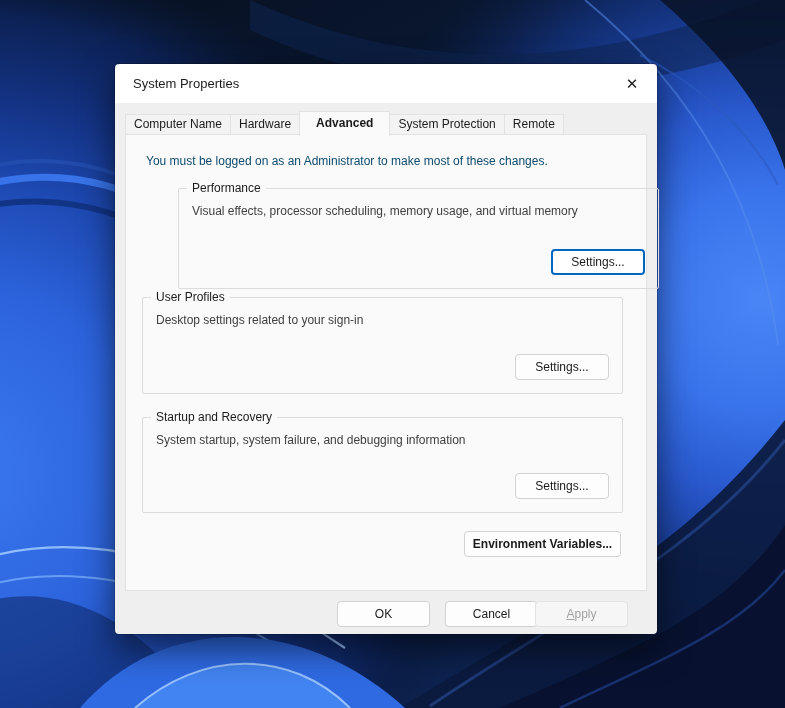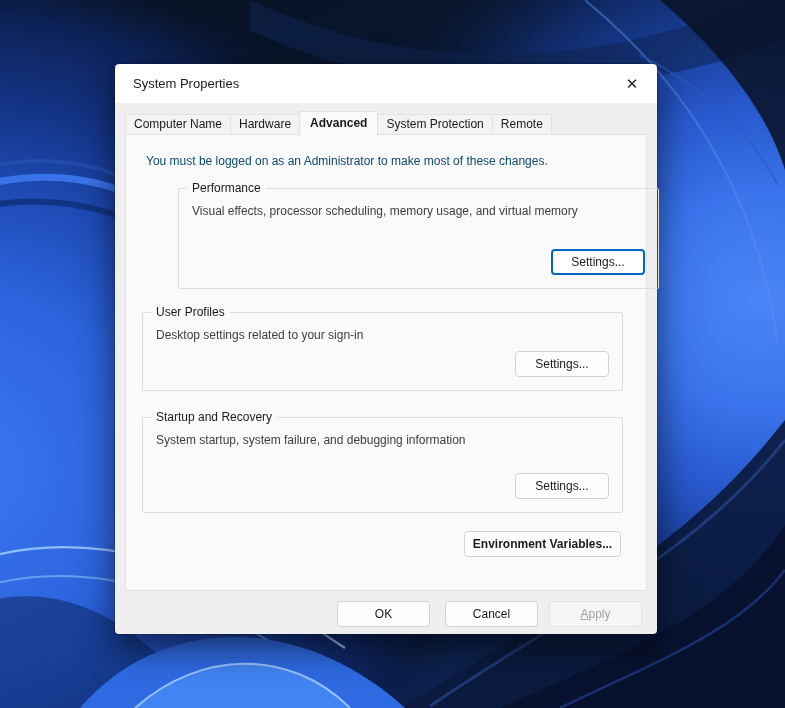--- a/index.html
+++ b/index.html
@@ -31,55 +31,55 @@
   
   .tabstrip { position: absolute; left: 10px; top: 47px; height: 24px; display: flex; align-items: flex-end; z-index: 3; }
   .tab {
     font-size: 12px; color: #1b1b1b; background: #f3f3f3;
     border: 1px solid #e2e2e2; height: 21px; line-height: 19px;
     padding: 0 8px; margin-right: -1px; white-space: nowrap;
   }
   .tab.active {
     background: #fafafa; height: 25px; line-height: 22px;
     font-weight: 600; position: relative; z-index: 4; border-bottom: none;
-    padding: 0 10px; margin-bottom: -1px;
+    padding: 0 16px; margin-bottom: -1px;
   }
 
   
   .tabpage {
     position: absolute; left: 10px; right: 10px; top: 70px; bottom: 43px;
     background: #fafafa; border: 1px solid #e2e2e2; z-index: 1;
   }
   .notice { position: absolute; left: 20px; top: 19px; font-size: 12px; color: #0c4a6e; }
 
   .groupbox {
     position: absolute; left: 16px; width: 481px;
     border: 1px solid #dcdcdc; border-radius: 2px;
   }
   .groupbox .legend {
     position: absolute; top: -8px; left: 8px; background: #fafafa;
     padding: 0 5px; font-size: 12px; color: #1b1b1b;
   }
   .groupbox .desc { position: absolute; left: 13px; top: 15px; font-size: 12px; color: #404040; }
   .group-performance { top: 53px;  height: 101px; margin-left: 36px; }
-  .group-profiles    { top: 177px; height: 79px;  }
+  .group-profiles    { top: 162px; height: 97px;  }
   .group-startup     { top: 282px; height: 96px;  }
 
   .btn {
     position: absolute; height: 26px; font-size: 12px; color: #1b1b1b;
     background: #fdfdfd; border: 1px solid #d2d2d2; border-radius: 4px;
     display: flex; align-items: center; justify-content: center; cursor: default;
   }
   .btn-settings { right: 13px; bottom: 13px; width: 94px; }
   .btn-focused  { border: 2px solid #0067c0; background: #ffffff; }
   .btn-env      { right: 25px; top: 396px; width: 157px; font-weight: bold; }
 
   .btn-ok     { left: 222px; top: 537px; width: 93px; }
   .btn-cancel { left: 330px; top: 537px; width: 93px; }
-  .btn-apply  { left: 434px; top: 537px; width: 93px;
+  .btn-apply  { left: 420px; top: 537px; width: 93px;
                 background: #f6f6f6; border-color: #e3e3e3; color: #a2a2a2; align-items: center; }
   .btn-apply .lbl::first-letter { text-decoration: underline; }
   .btn .lbl { display: inline-block; }
 </style>
 </head>
 <body>
 
 <div class="wallpaper">
   <svg viewBox="0 0 785 708" preserveAspectRatio="none">
     <defs>

